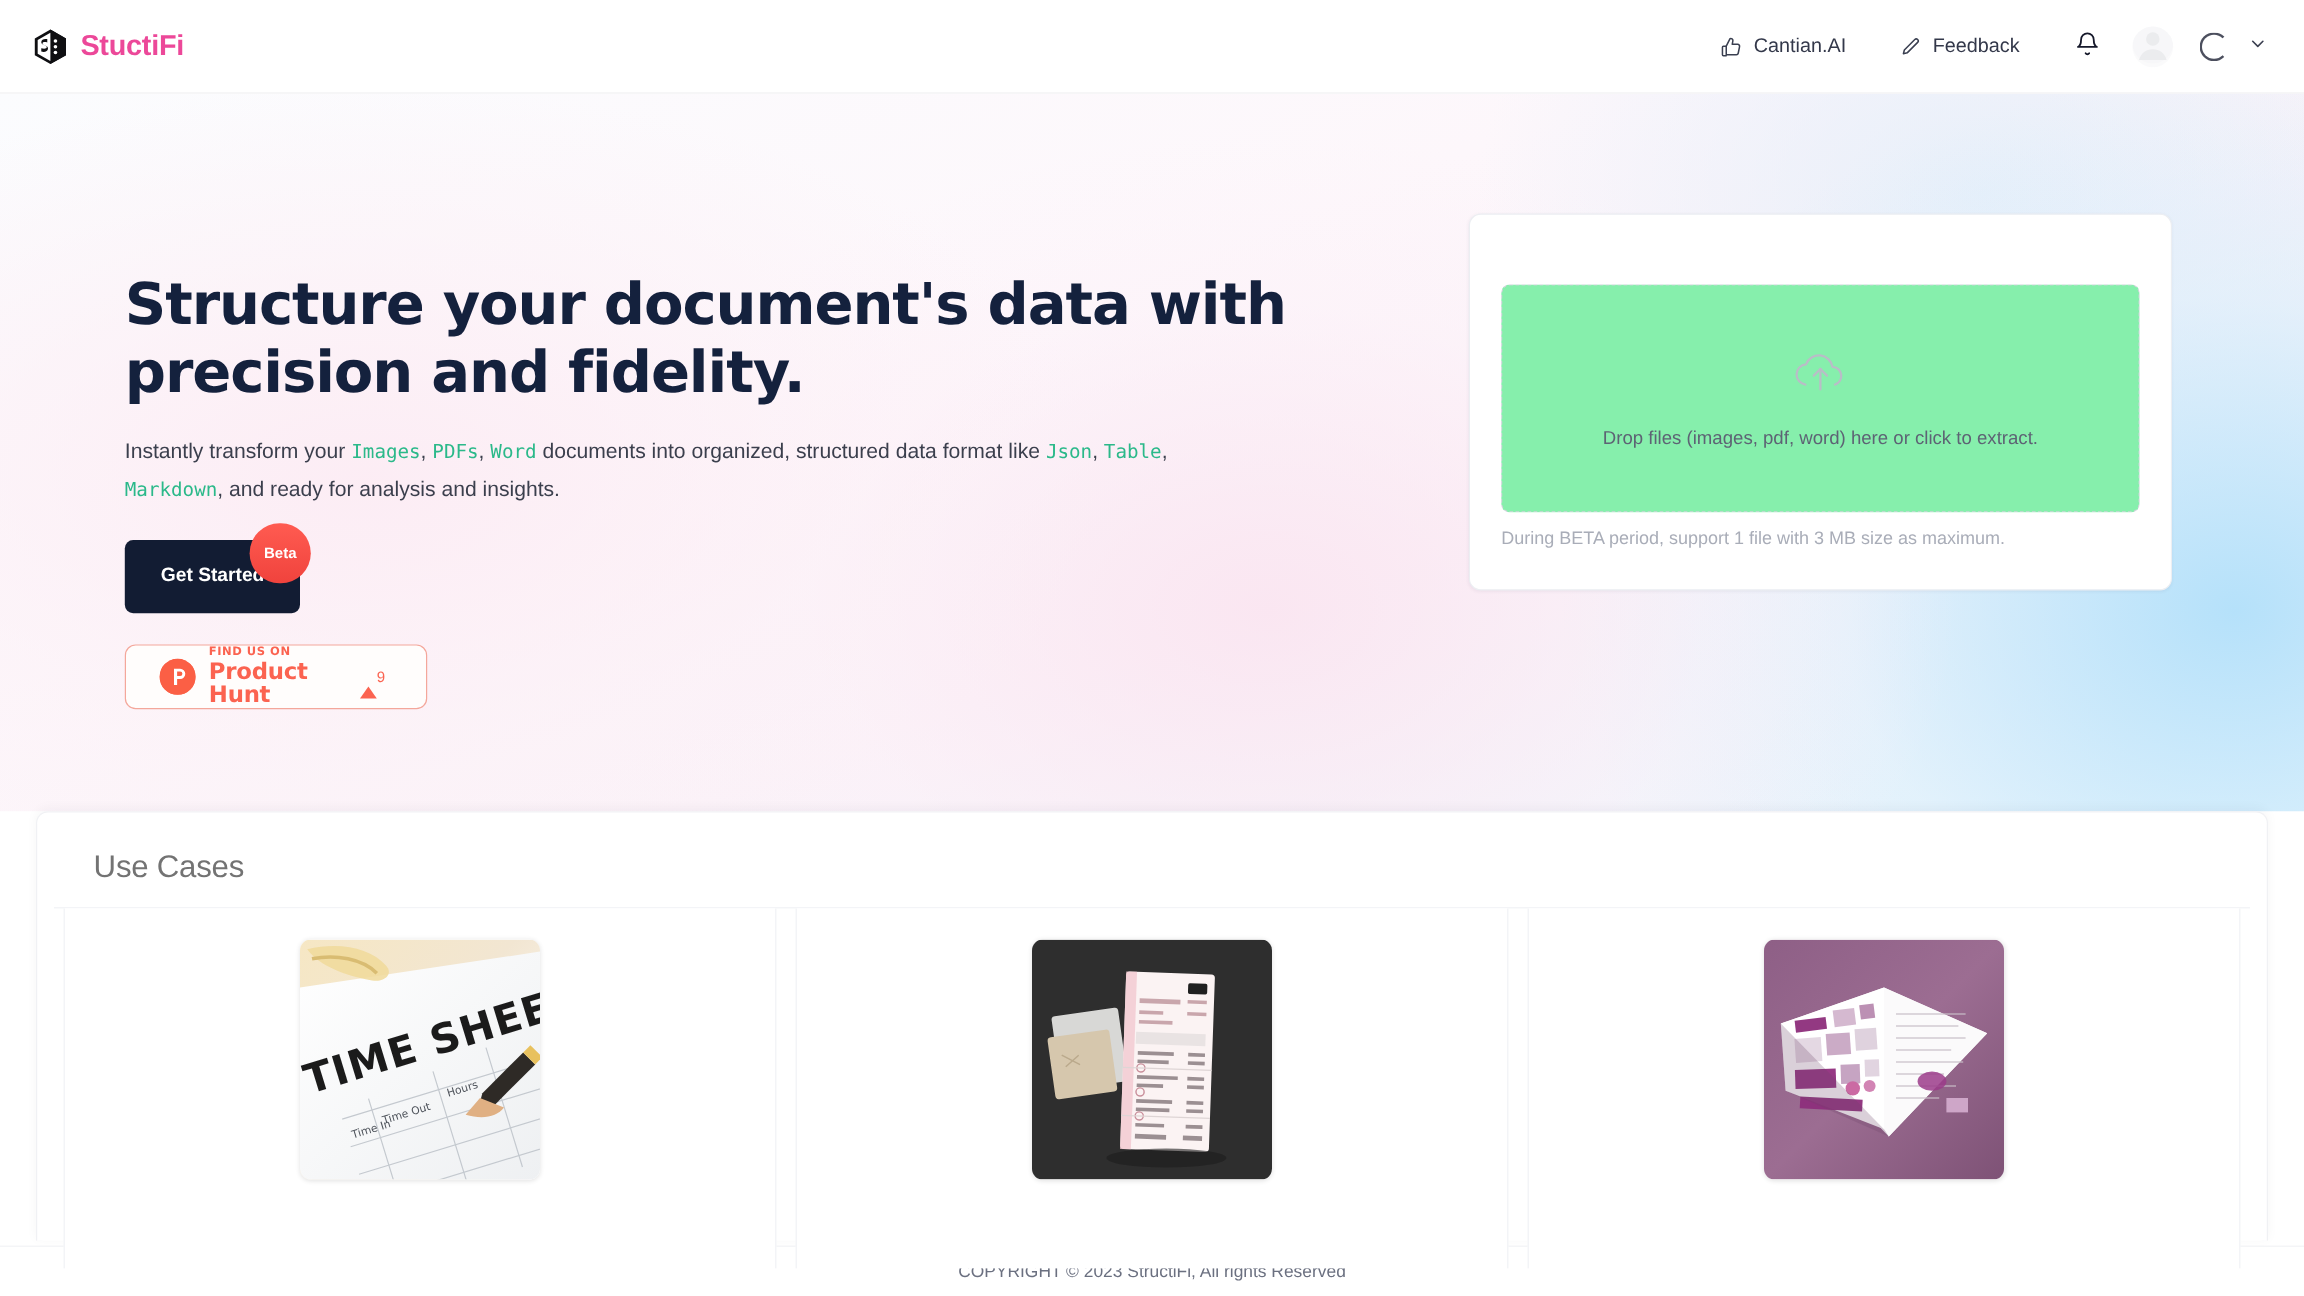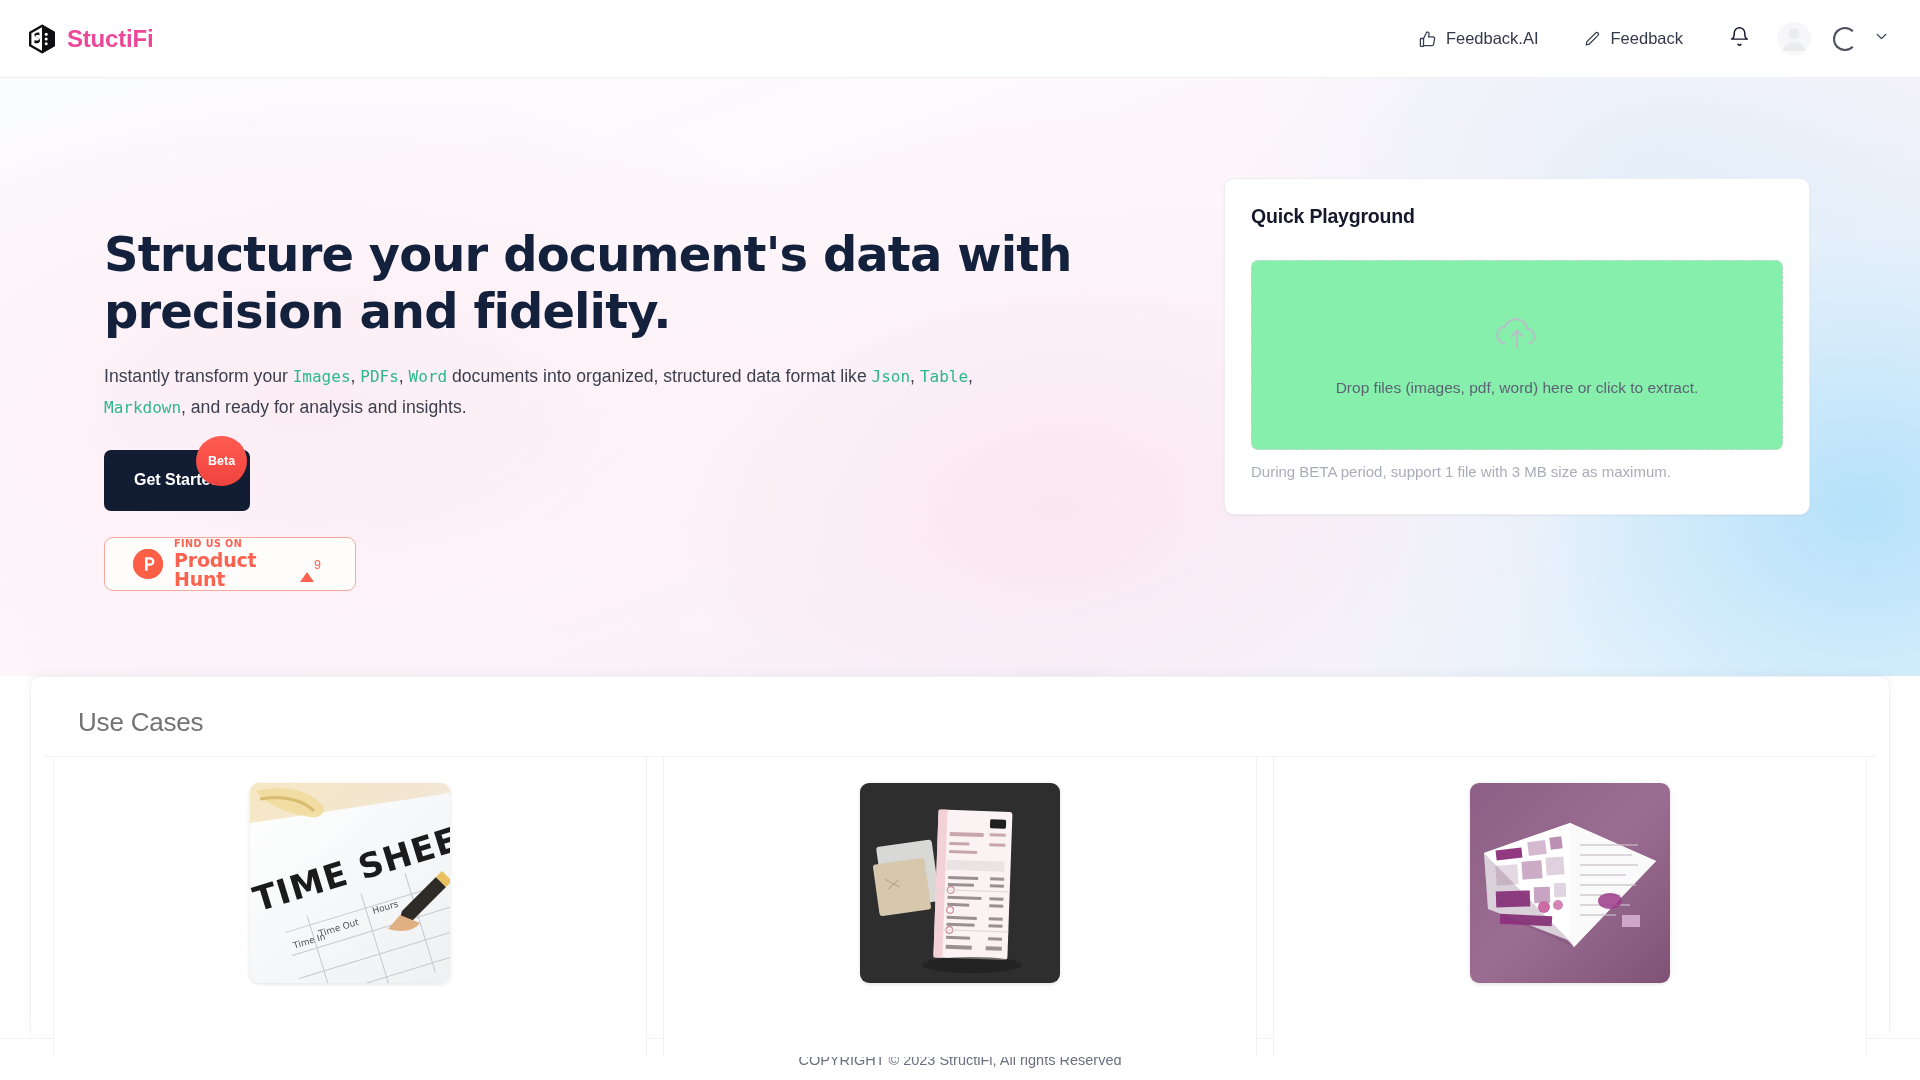--- a/index.html
+++ b/index.html
@@ -150,21 +150,21 @@
     font-size: 16px;
     font-weight: 700;
     border: none;
     border-radius: 7px;
     cursor: pointer;
     font-family: "Liberation Sans", sans-serif;
   }
   .beta-badge {
     position: absolute;
     top: -14px;
-    left: 92px;
+    left: 104px;
     background: linear-gradient(180deg,#ff5b51 0%, #f0433d 100%);
     color: #fff;
     font-size: 12.5px;
     font-weight: 700;
     padding: 16px 12px;
     border-radius: 999px;
     line-height: 1.45;
     z-index: 3;
   }
 
@@ -358,21 +358,21 @@
 
     <div class="header-right">
 
       <div class="hdr-link">
         <span>
           <svg width="19" height="19" viewBox="0 0 24 24" fill="none" stroke="#3a3f50" stroke-width="1.6" stroke-linecap="round" stroke-linejoin="round">
             <path d="M7 22h-3a1 1 0 0 1-1-1v-8a1 1 0 0 1 1-1h3"></path>
             <path d="M7 12l4-8a2.2 2.2 0 0 1 3 2.2L13.3 10H19a2 2 0 0 1 2 2.4l-1.4 7A2 2 0 0 1 17.6 21H7z"></path>
           </svg>
         </span>
-        <span>Feedback.AI</span>
+        <span>Cantian.AI</span>
       </div>
 
       <div class="hdr-link">
         <span>
           <svg width="19" height="19" viewBox="0 0 24 24" fill="none" stroke="#3a3f50" stroke-width="1.6" stroke-linecap="round" stroke-linejoin="round">
             <path d="M4 20l4-1 11-11a2.1 2.1 0 0 0-3-3L5 16z"></path>
           </svg>
         </span>
         <span>Feedback</span>
       </div>
@@ -436,21 +436,20 @@
           </span>
           <span class="ph-vote">
             <span class="ph-tri"></span>
             <span class="ph-count">9</span>
           </span>
         </div>
 
       </div>
 
       <div class="pg-card">
-        <div class="pg-title">Quick Playground</div>
 
         <div class="dropzone">
           <span>
             <svg width="52" height="42" viewBox="0 0 52 42" fill="none" stroke="#b9bdc7" stroke-width="1.9" stroke-linecap="round" stroke-linejoin="round">
               <path d="M13.5 30.5A8.5 8.5 0 0 1 14 13.6a11.5 11.5 0 0 1 22.1 2.1 7.6 7.6 0 0 1 2.1 14.8"></path>
               <path d="M26 34.5V17.5"></path>
               <path d="M20.5 23l5.5-5.5 5.5 5.5"></path>
             </svg>
           </span>
           <span class="dz-text">Drop files (images, pdf, word) here or click to extract.</span>

